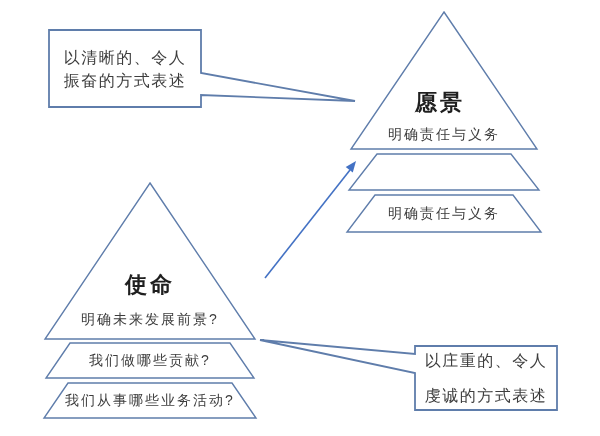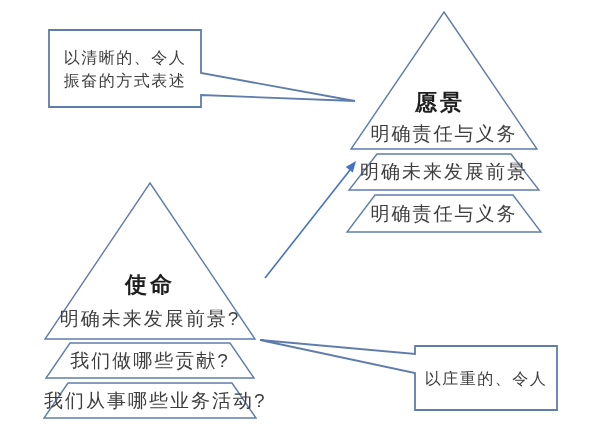--- a/index.html
+++ b/index.html
@@ -19,21 +19,21 @@
   .t { position: absolute; text-align: center; }
   .pyr-title {
     font-size: 22px;
     font-weight: bold;
     letter-spacing: 3px;
     color: var(--title-text, #1f1f1f);
     white-space: nowrap;
     margin-top: 40px;
   }
   .band-label {
-    font-size: 19px;
+    font-size: 14px;
     letter-spacing: 2px;
     color: var(--body-text, #3d3d3d);
     white-space: nowrap;
   }
   .bubble-text {
     position: absolute;
     display: flex;
     flex-direction: column;
     justify-content: center;
     align-items: center;
@@ -67,29 +67,29 @@
     <path class="callout-shape" d="M557,346 L557,410 L415,410 L415,373 L260,340 L415,354 L415,346 Z"></path>
 
     <g>
       <line class="arrow-shaft" x1="265" y1="278" x2="350" y2="170"></line>
       <path class="arrow-head" d="M356,161 L352.8,172.4 L345.7,166.9 Z"></path>
     </g>
   </svg>
 
   <div class="t pyr-title" style="left:360px; top:48px; width:160px;">愿景</div>
   <div class="t band-label" style="left:351px; top:119px; width:186px; height:30px; line-height:30px;">明确责任与义务</div>
-  <div class="t band-label" style="left:349px; top:154px; width:190px; height:36px; line-height:36px;">明确未来发展前景</div>
   <div class="t band-label" style="left:347px; top:195px; width:194px; height:37px; line-height:37px;">明确责任与义务</div>
 
   <div class="t pyr-title" style="left:70px; top:230px; width:160px;">使命</div>
   <div class="t band-label" style="left:45px; top:304px; width:210px; height:30px; line-height:30px;">明确未来发展前景?</div>
   <div class="t band-label" style="left:46px; top:343px; width:208px; height:24px; line-height:35px;">我们做哪些贡献?</div>
   <div class="t band-label" style="left:44px; top:383px; width:212px; height:35px; line-height:35px;">我们从事哪些业务活动?</div>
 
   <div class="bubble-text" style="left:49px; top:30px; width:152px; height:77px;">
     <div>以清晰的、令人</div>
     <div>振奋的方式表述</div>
   </div>
   <div class="bubble-text" style="left:415px; top:346px; width:142px; height:64px;gap:12px;">
     <div>以庄重的、令人</div>
+    <div>虔诚的方式表述</div>
   </div>
 
 </div>
 
 </body></html>

